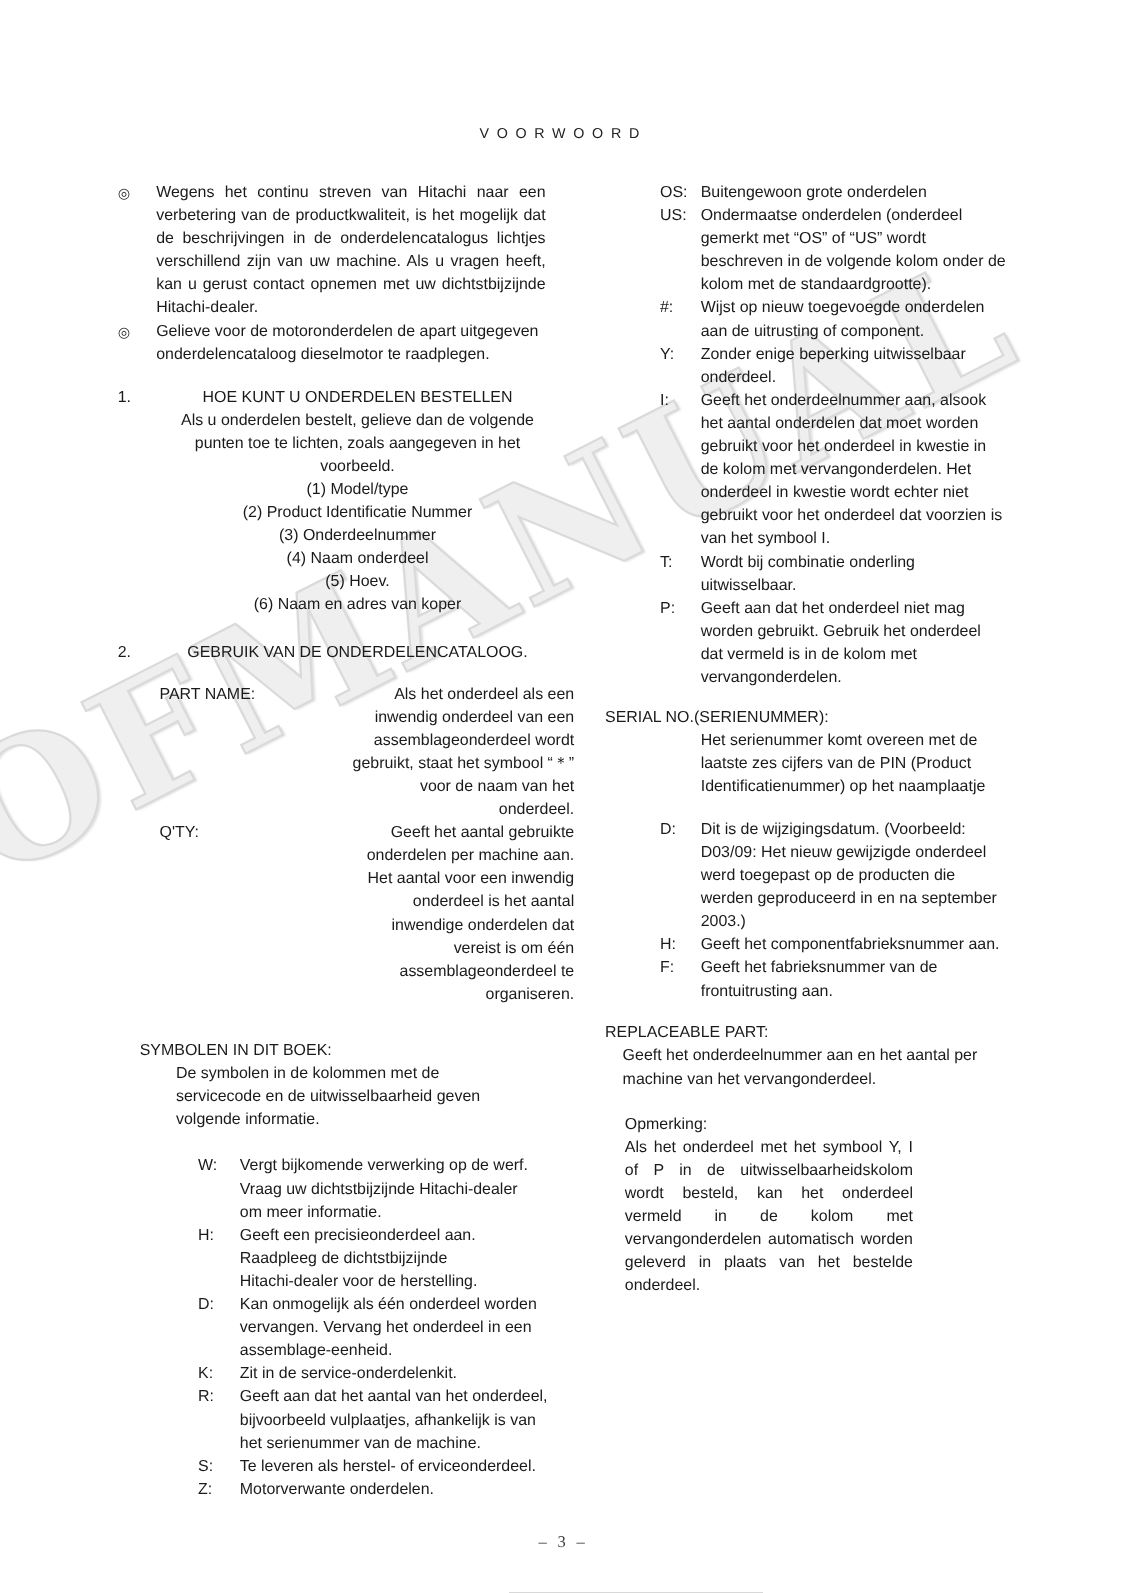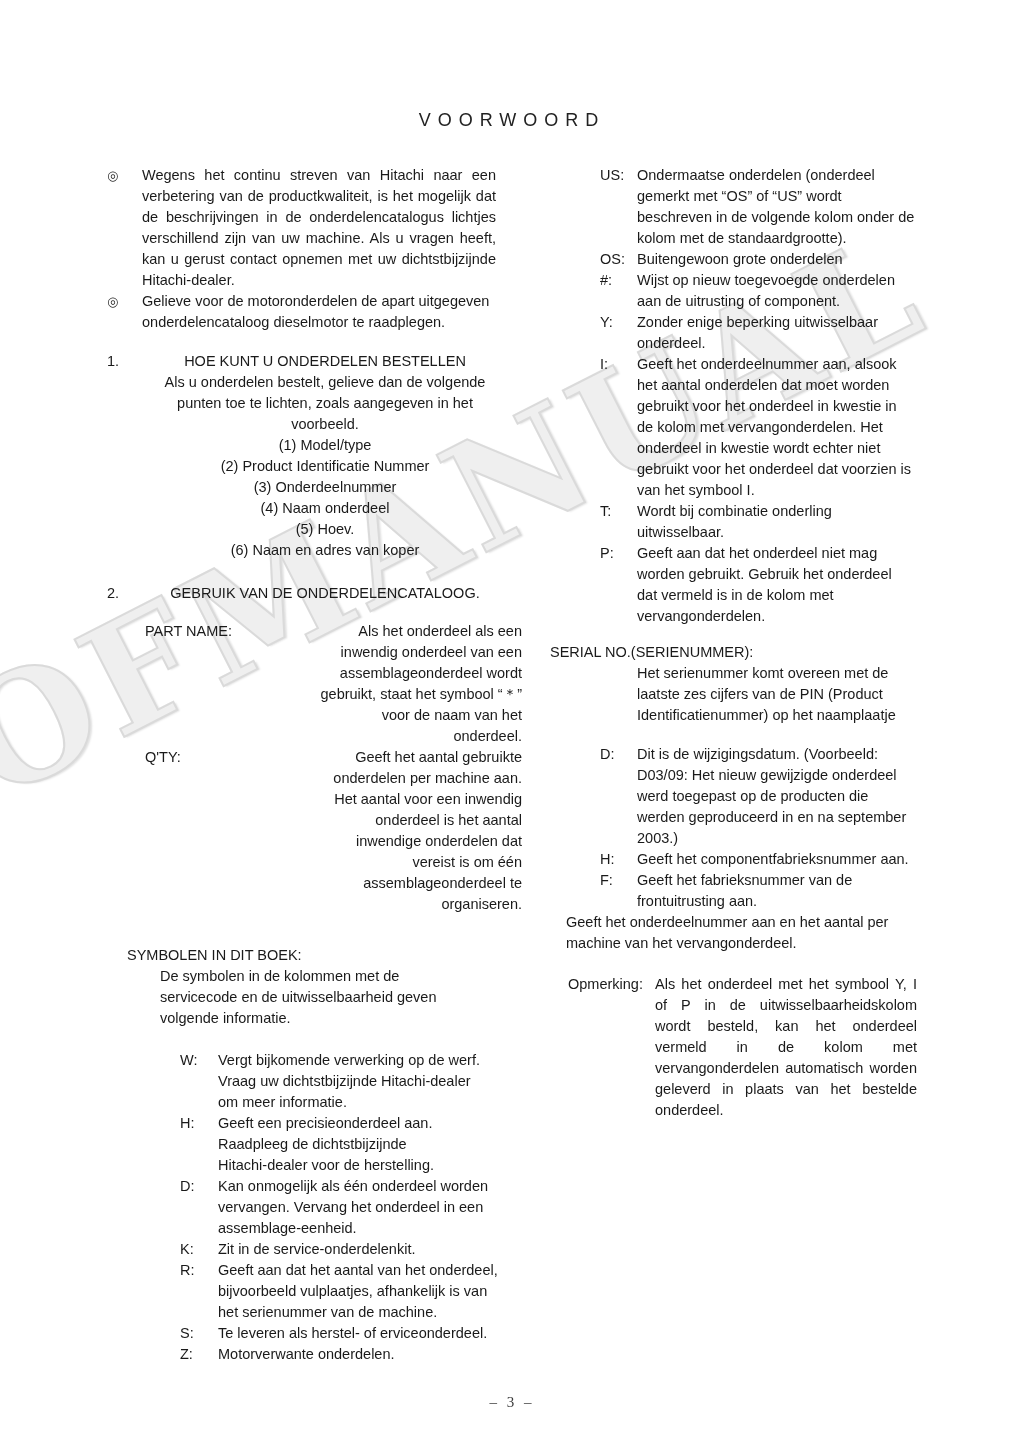--- a/index.html
+++ b/index.html
@@ -4,21 +4,21 @@
 <style>
   html,body{margin:0;padding:0;background:#9b9b9b;}
   .page{
     position:relative;width:1024px;height:1448px;margin:0 auto;
     background:#ffffff;overflow:hidden;
     font-family:"Liberation Sans","DejaVu Sans",sans-serif;
     font-size:14.5px;line-height:21px;color:#1a1a1a;
   }
   .title{
     position:absolute;top:110px;left:0;width:100%;text-align:center;
-    font-size:18px;letter-spacing:7px;color:#222;
+    font-size:13px;letter-spacing:7px;color:#222;
   }
   .watermark{
     position:absolute;left:-62px;top:688px;
     transform:rotate(-27deg);transform-origin:0 0;
     font-family:"DejaVu Serif","Liberation Serif",serif;font-weight:bold;
     font-size:150px;letter-spacing:6px;line-height:1;
     color:#efefef;-webkit-text-stroke:2px #dadada;
     text-shadow:2px 2px 2px #e2e2e2, -1px -1px 1px #f7f7f7;
     white-space:nowrap;z-index:1;user-select:none;
   }
@@ -47,21 +47,21 @@
   .sym-text{width:285px;flex:none;}
   
   .rsym-row{display:flex;margin-left:50px;align-items:flex-start;}
   .rsym-label{width:37px;flex:none;}
   .rsym-text{width:295px;flex:none;}
   .serial-heading{margin-top:15px;}
   .serial-lines{margin-left:87px;width:295px;}
   .d-block{margin-top:18px;}
   .repl-heading{margin-top:17px;}
   .repl-lines{margin-left:16px;width:340px;}
-  .note-row{display:flex;margin-left:18px;margin-top:20px;align-items:flex-start;}
+  .note-row{display:flex;margin-left:18px;margin-top:20px;align-items:flex-start;flex-direction:column;}
   .note-label{width:87px;flex:none;}
   .note-text{width:262px;flex:none;}
   .footer{
     position:absolute;top:1392px;left:0;width:100%;text-align:center;z-index:2;
     font-family:"Liberation Serif","DejaVu Serif",serif;font-size:15px;
     letter-spacing:3px;color:#3a3a3a;
   }
 </style>
 </head>
 <body>
@@ -177,29 +177,29 @@
         <span class="sym-label">Z:</span>
         <span class="sym-text pre">Motorverwante onderdelen.</span>
       </div>
     </div>
 
   </div>
 
   <div class="col col-right">
 
     <div class="rsym-row">
+      <span class="rsym-label">OS:</span>
+      <span class="rsym-text pre">Buitengewoon grote onderdelen</span>
+    </div>
+    <div class="rsym-row">
       <span class="rsym-label">US:</span>
       <span class="rsym-text pre">Ondermaatse onderdelen (onderdeel
 gemerkt met “OS” of “US” wordt
 beschreven in de volgende kolom onder de
 kolom met de standaardgrootte).</span>
-    </div>
-    <div class="rsym-row">
-      <span class="rsym-label">OS:</span>
-      <span class="rsym-text pre">Buitengewoon grote onderdelen</span>
     </div>
     <div class="rsym-row">
       <span class="rsym-label">#:</span>
       <span class="rsym-text pre">Wijst op nieuw toegevoegde onderdelen
 aan de uitrusting of component.</span>
     </div>
     <div class="rsym-row">
       <span class="rsym-label">Y:</span>
       <span class="rsym-text pre">Zonder enige beperking uitwisselbaar
 onderdeel.</span>
@@ -245,20 +245,21 @@
         <span class="rsym-label">H:</span>
         <span class="rsym-text pre">Geeft het componentfabrieksnummer aan.</span>
       </div>
       <div class="rsym-row">
         <span class="rsym-label">F:</span>
         <span class="rsym-text pre">Geeft het fabrieksnummer van de
 frontuitrusting aan.</span>
       </div>
     </div>
 
+    <div class="repl-heading">REPLACEABLE PART:</div>
     <div class="repl-lines pre">Geeft het onderdeelnummer aan en het aantal per
 machine van het vervangonderdeel.</div>
 
     <div class="note-row">
       <span class="note-label">Opmerking:</span>
       <span class="note-text justify-lines">Als het onderdeel met het symbool Y, I
 of P in de uitwisselbaarheidskolom
 wordt besteld, kan het onderdeel
 vermeld in de kolom met
 vervangonderdelen automatisch worden

